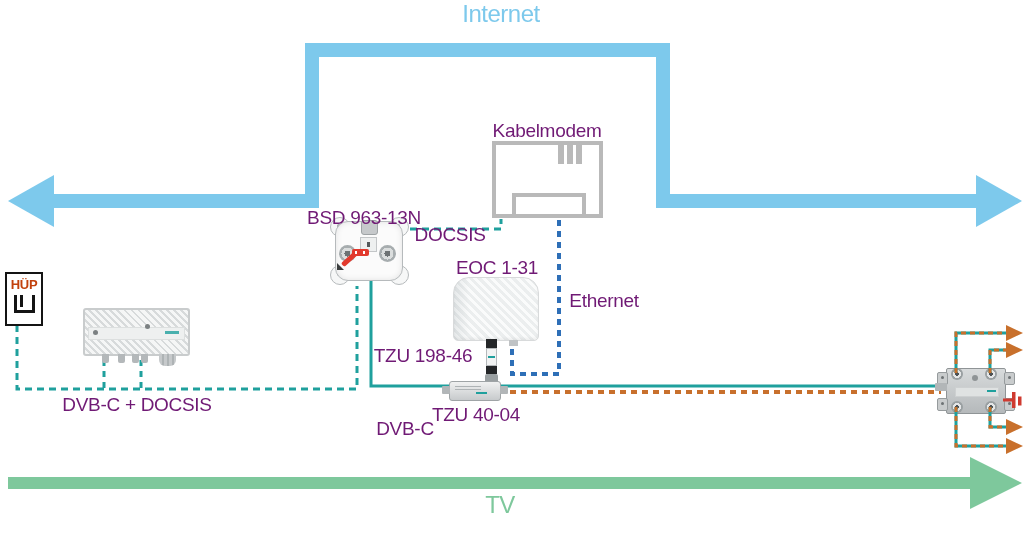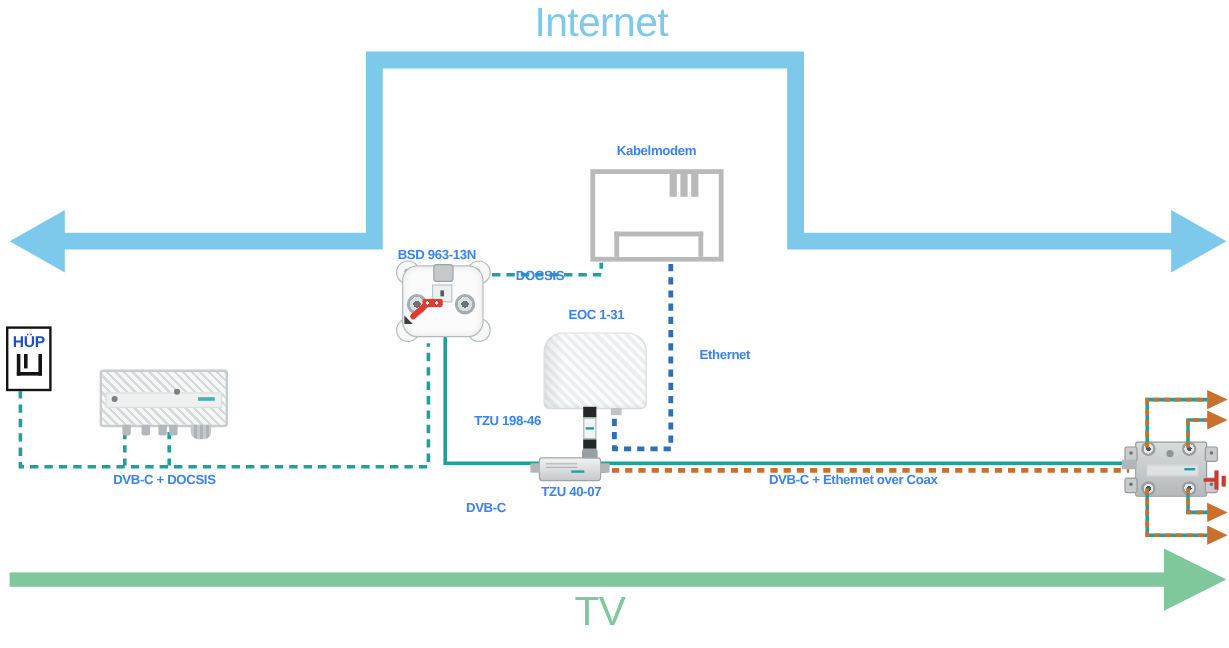--- a/index.html
+++ b/index.html
@@ -1,29 +1,29 @@
 <!DOCTYPE html>
 <html><head>
 <meta charset="utf-8">
 <style>
   html,body{margin:0;padding:0;background:#fff}
   #stage{position:relative;width:1024px;height:540px;background:#fff;
          font-family:"Liberation Sans",sans-serif;overflow:hidden}
   .abs{position:absolute}
   svg.layer{position:absolute;left:0;top:0}
   .label{position:absolute;transform:translateX(-50%);white-space:nowrap;
-         color:#3b82f6;font-size:11px;font-weight:700;letter-spacing:-0.3px}
+         color:#701a75;font-size:19px;font-weight:400;letter-spacing:-0.3px}
   .title{position:absolute;transform:translateX(-50%);white-space:nowrap;
-         font-weight:500;font-size:34px;letter-spacing:-0.5px}
+         font-weight:500;font-size:24px;letter-spacing:-0.5px}
   .t-internet{color:#7dc9ec}
   .t-tv{color:#7ec89c}
 
   
   .huep{left:5px;top:272px;width:34px;height:50px;border:2.5px solid #141414;background:#fff;text-align:center}
-  .huep .txt{font-size:13px;font-weight:600;color:#1d4ed8;margin-top:3px;letter-spacing:-0.3px}
+  .huep .txt{font-size:13px;font-weight:600;color:#c2410c;margin-top:3px;letter-spacing:-0.3px}
   .huep .sym{position:relative;width:15px;height:15px;margin:3px auto 0;
              border-left:3px solid #141414;border-right:3px solid #141414;border-bottom:3px solid #141414}
   .huep .sym i{position:absolute;left:3px;top:0;width:3px;height:12px;background:#141414}
 
   
   .amp{left:83px;top:308px;width:103px;height:44px;border:2px solid #c9cccd;border-radius:3px;
        background:repeating-linear-gradient(45deg,#f5f6f6 0 3px,#d7dadb 3px 5px)}
   .amp .strip{position:absolute;left:3px;right:3px;top:17px;height:11px;background:#eef0f0;border:1px solid #dcdfdf}
   .amp .logo{position:absolute;right:5px;top:3px;width:14px;height:3px;background:#1fa09d;opacity:.8}
   .amp .screw{position:absolute;width:5px;height:5px;border-radius:50%;background:#7b8082}
@@ -238,17 +238,16 @@
   <div class="title t-internet" style="left:501px;top:0px">Internet</div>
   <div class="title t-tv" style="left:500px;top:491px">TV</div>
 
   <div class="label" style="left:364px;top:207px">BSD 963-13N</div>
   <div class="label" style="left:547px;top:120px">Kabelmodem</div>
   <div class="label" style="left:450px;top:224px">DOCSIS</div>
   <div class="label" style="left:497px;top:257px">EOC 1-31</div>
   <div class="label" style="left:604px;top:290px">Ethernet</div>
   <div class="label" style="left:423px;top:345px">TZU 198-46</div>
   <div class="label" style="left:405px;top:418px">DVB-C</div>
-  <div class="label" style="left:476px;top:404px">TZU 40-07</div>
+  <div class="label" style="left:476px;top:404px">TZU 40-04</div>
   <div class="label" style="left:137px;top:394px">DVB-C + DOCSIS</div>
-  <div class="label" style="left:711px;top:394px">DVB-C + Ethernet over Coax</div>
 
 </div>
 
 </body></html>

